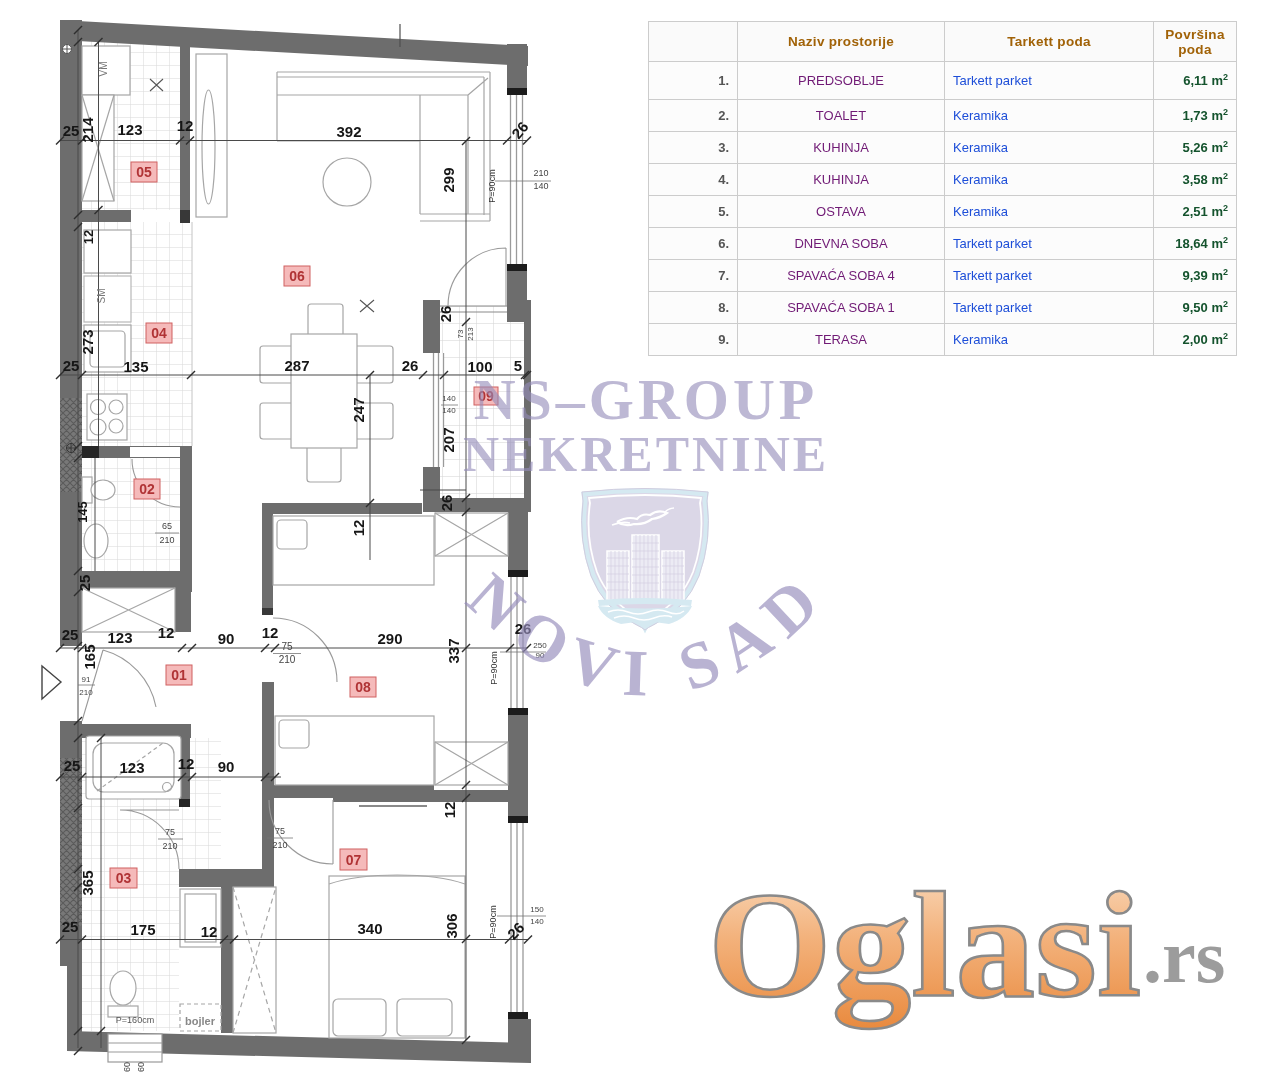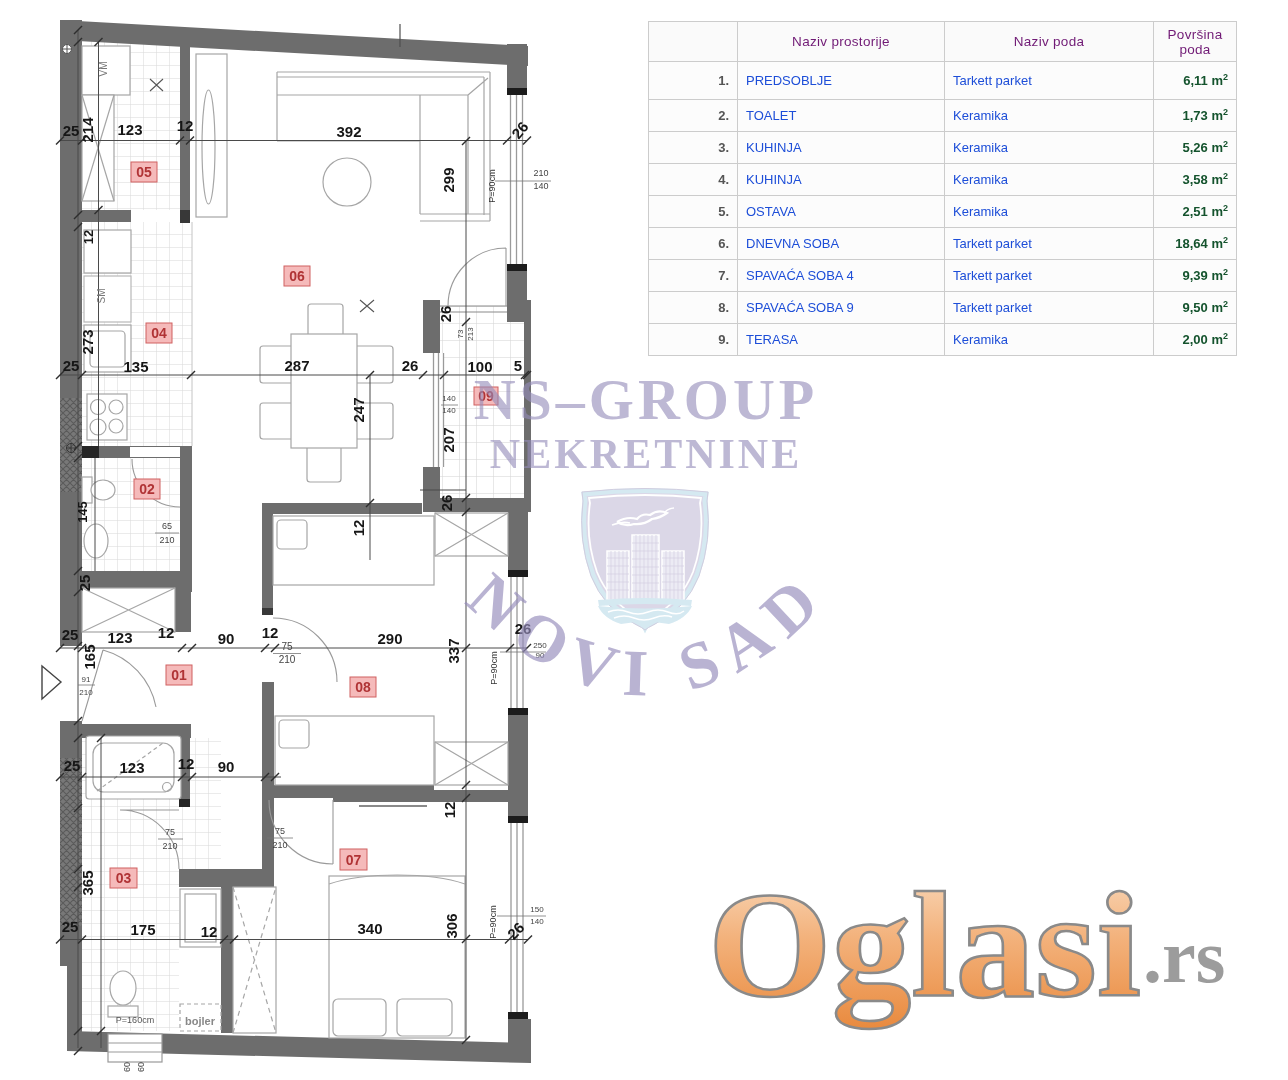--- a/index.html
+++ b/index.html
@@ -1,21 +1,21 @@
 <!DOCTYPE html>
 <html><head>
 <meta charset="utf-8">
 <style>
 html,body{margin:0;padding:0;background:#fff;}
 #page{position:relative;width:1288px;height:1080px;font-family:"Liberation Sans",sans-serif;overflow:hidden;background:#fff;}
 #rtab{position:absolute;left:648px;top:21px;width:589px;border-collapse:collapse;table-layout:fixed;background:#fdfdfd;}
 #rtab td{border:1px solid #cccccc;font-size:13px;padding:0 8px;background:#fcfcfc;}
-#rtab .hd{color:#701a75;font-weight:normal;background:#fafafa;font-size:13.5px;letter-spacing:0.3px;}
+#rtab .hd{color:#a16207;font-weight:bold;background:#fafafa;font-size:13.5px;letter-spacing:0.3px;}
 #rtab .num{text-align:right;color:#555;font-weight:bold;}
-#rtab .nm{color:#1d4ed8;}
+#rtab .nm{color:#701a75;text-align:center;}
 #rtab .ob{color:#1d4ed8;}
 #rtab .ar{text-align:right;color:#14532d;font-weight:bold;}
 #rtab sup{font-size:9px;}
 </style>
 </head>
 <body>
 <div id="page">
 
 <svg id="plan" width="580" height="1080" viewBox="0 0 580 1080" style="position:absolute;left:0;top:0;">
 <defs>
@@ -438,21 +438,21 @@
 <rect x="110" y="868" width="27" height="20" fill="#f5baba" stroke="#d06060" stroke-width="1"></rect>
 <text x="123.5" y="883.0" font-size="14" font-weight="bold" fill="#b03335" text-anchor="middle">03</text>
 
 <rect x="340" y="849" width="27" height="21" fill="#f5baba" stroke="#d06060" stroke-width="1"></rect>
 <text x="353.5" y="864.5" font-size="14" font-weight="bold" fill="#b03335" text-anchor="middle">07</text>
 </g>
 </svg>
 
 <div style="position:absolute;left:350px;top:376px;width:592px;text-align:center;font-family:'Liberation Serif',serif;font-weight:bold;color:rgba(148,140,186,0.62);font-size:58px;line-height:47px;letter-spacing:4px;">
 <div>NS–GROUP</div>
-<div style="font-size:42px;letter-spacing:3px;margin-top:8px;">NEKRETNINE</div>
+<div style="font-size:50px;letter-spacing:3px;margin-top:8px;">NEKRETNINE</div>
 </div>
 
 <svg width="150" height="150" viewBox="0 0 150 150" style="position:absolute;left:570px;top:485px;">
 <g opacity="0.62">
 
 <path d="M14,9 Q75,2 136,9 L135,16 Q140,54 127,90 Q114,122 84,137 Q76,141 75,143 Q74,141 66,137 Q36,122 23,90 Q10,54 15,16 Z" fill="#c6bfd9" stroke="#bcdcea" stroke-width="5"></path>
 <path d="M19,13 Q75,7 131,13 L130,18 Q135,53 123,87 Q111,117 82,132 Q76,136 75,138 Q74,136 68,132 Q39,117 27,87 Q15,53 20,18 Z" fill="none" stroke="#ffffff" stroke-width="1.8"></path>
 <path d="M12,7 Q75,0 138,7 L137,16 Q142,55 129,91 Q116,124 85,139 Q77,143 75,145 Q73,143 65,139 Q34,124 21,91 Q8,55 13,16 Z" fill="none" stroke="#b4aecb" stroke-width="1"></path>
 
 <path d="M47,37 Q57,31 67,34 Q72,28 80,30 Q88,24 97,28 Q90,33 82,34 Q74,40 64,39 Q55,42 47,37" fill="none" stroke="#ffffff" stroke-width="2.2"></path>
@@ -498,21 +498,21 @@
 <colgroup>
         <col style="width:89px">
         <col style="width:207px">
         <col style="width:209px">
         <col style="width:83px">
       </colgroup>
 <tbody>
         <tr style="height:40px">
           <td class="hd"></td>
           <td class="hd" style="text-align:center">Naziv prostorije</td>
-          <td class="hd" style="text-align:center">Naziv poda</td>
+          <td class="hd" style="text-align:center">Tarkett poda</td>
           <td class="hd" style="text-align:center">Površina poda</td>
         </tr>
 <tr style="height:38px">
           <td class="num">1.</td>
           <td class="nm">PREDSOBLJE</td>
           <td class="ob">Tarkett parket</td>
           <td class="ar">6,11 m<sup>2</sup></td>
         </tr>
 <tr style="height:32px">
           <td class="num">2.</td>
@@ -545,21 +545,21 @@
           <td class="ar">18,64 m<sup>2</sup></td>
         </tr>
 <tr style="height:32px">
           <td class="num">7.</td>
           <td class="nm">SPAVAĆA SOBA 4</td>
           <td class="ob">Tarkett parket</td>
           <td class="ar">9,39 m<sup>2</sup></td>
         </tr>
 <tr style="height:32px">
           <td class="num">8.</td>
-          <td class="nm">SPAVAĆA SOBA 9</td>
+          <td class="nm">SPAVAĆA SOBA 1</td>
           <td class="ob">Tarkett parket</td>
           <td class="ar">9,50 m<sup>2</sup></td>
         </tr>
 <tr style="height:32px">
           <td class="num">9.</td>
           <td class="nm">TERASA</td>
           <td class="ob">Keramika</td>
           <td class="ar">2,00 m<sup>2</sup></td>
         </tr>
 </tbody>

